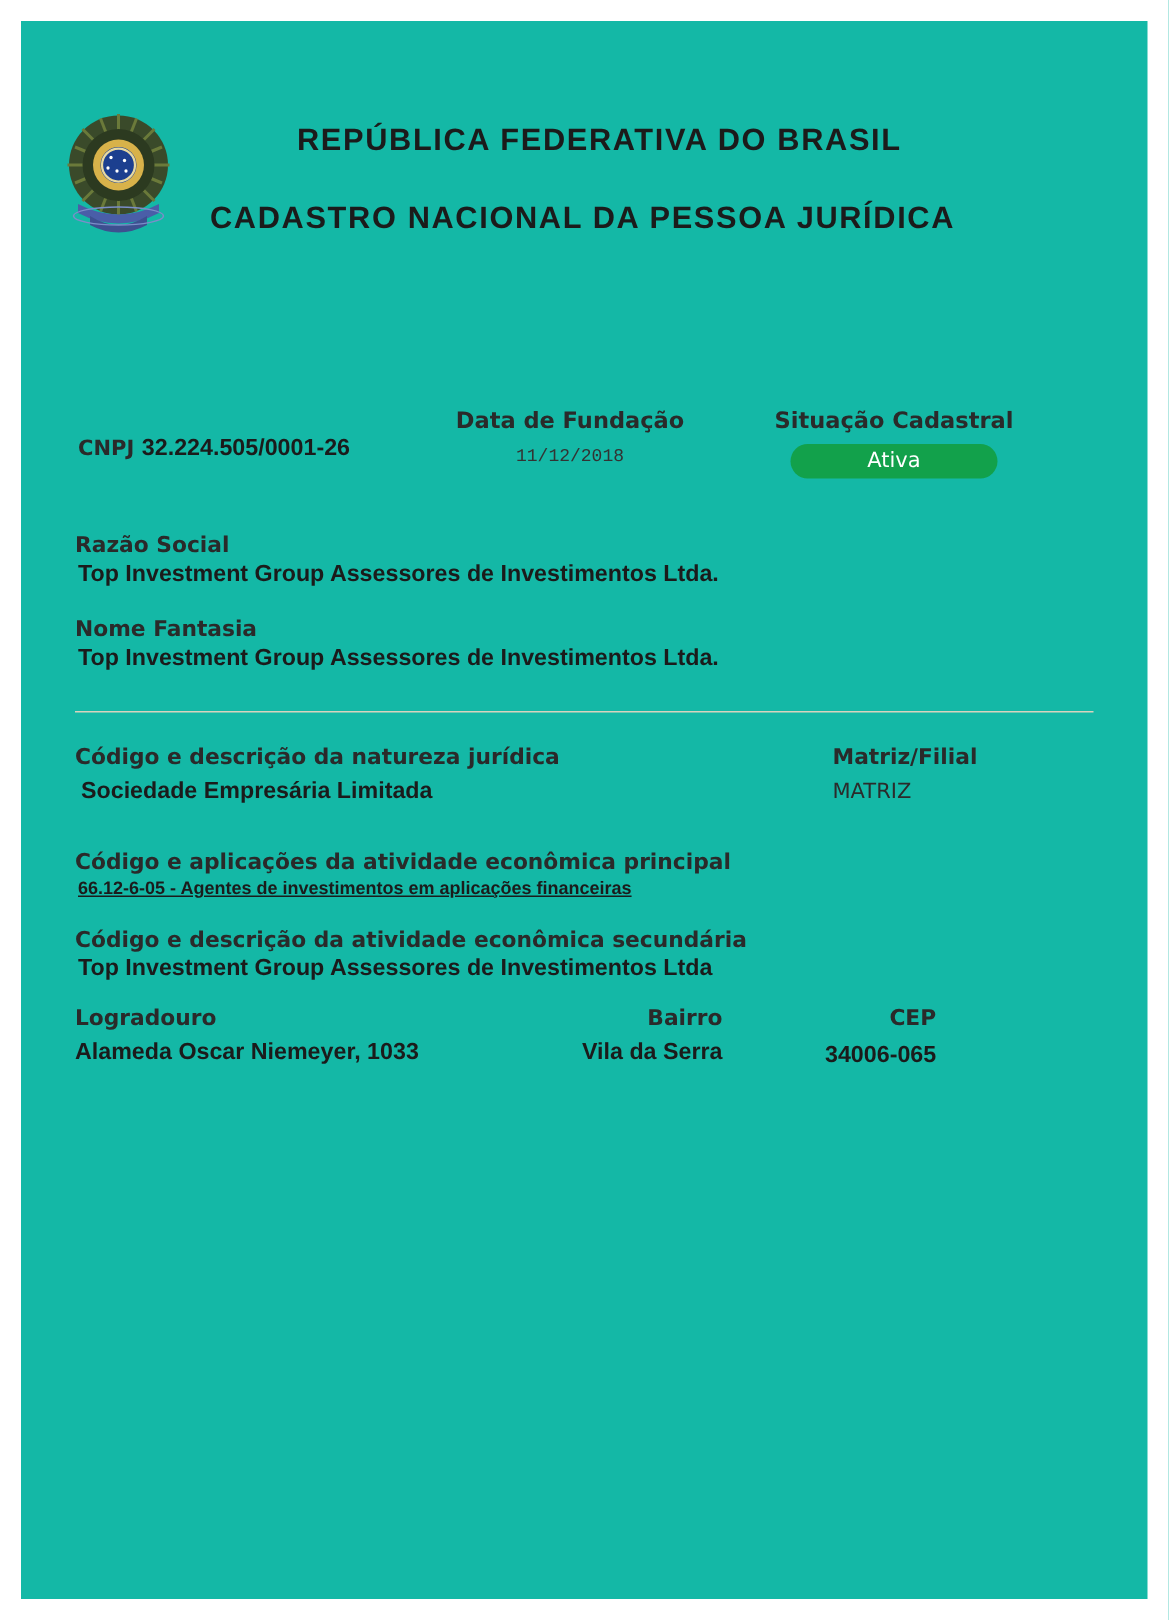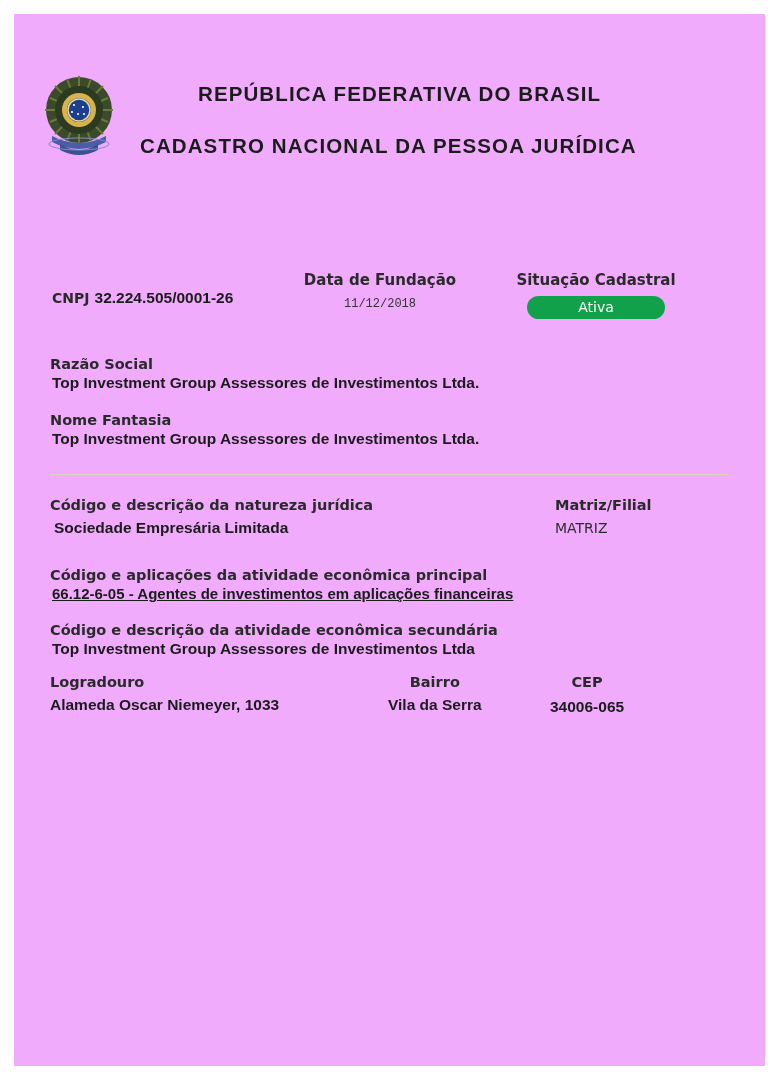--- a/index.html
+++ b/index.html
@@ -9,21 +9,21 @@
   }
   body {
     width: 779px;
     height: 1080px;
     font-family: "DejaVu Sans", sans-serif;
   }
   .page {
     position: relative;
     width: 779px;
     height: 1080px;
-    background: #f0abfc;
+    background: #14b8a6;
     box-sizing: border-box;
     border: 14px solid #ffffff;
     overflow: hidden;
   }
   .inner {
     position: relative;
     width: 100%;
     height: 100%;
   }
 
@@ -151,34 +151,34 @@
     font-family: "DejaVu Sans", sans-serif;
     font-size: 14px;
     font-weight: normal;
     color: #2b2b2b;
     margin-top: 7px;
     display: block;
   }
 
   .field-underline .val {
     text-decoration: underline;
-    font-size: 15px;
+    font-size: 12px;
   }
 
   .addr {
     position: relative;
     margin-top: 16px;
     height: 54px;
   }
   .addr .c1 { position: absolute; left: 0; top: 0; }
   .addr .c2 { position: absolute; left: 338px; top: 0; }
   .addr .c3 { position: absolute; left: 500px; top: 0; }
   .addr .lbl { display: block; }
   .addr .val { display: block; margin-top: 6px; }
-  .addr .c2 .lbl, .addr .c3 .lbl { text-align: center; }
+  .addr .c2 .lbl, .addr .c3 .lbl { text-align: right; }
   .addr .c3 .val { margin-top: 8px; }
 </style>
 </head>
 <body>
 
 <div class="page">
   <div class="inner">
 
     <div class="header">
       <div class="coat">

